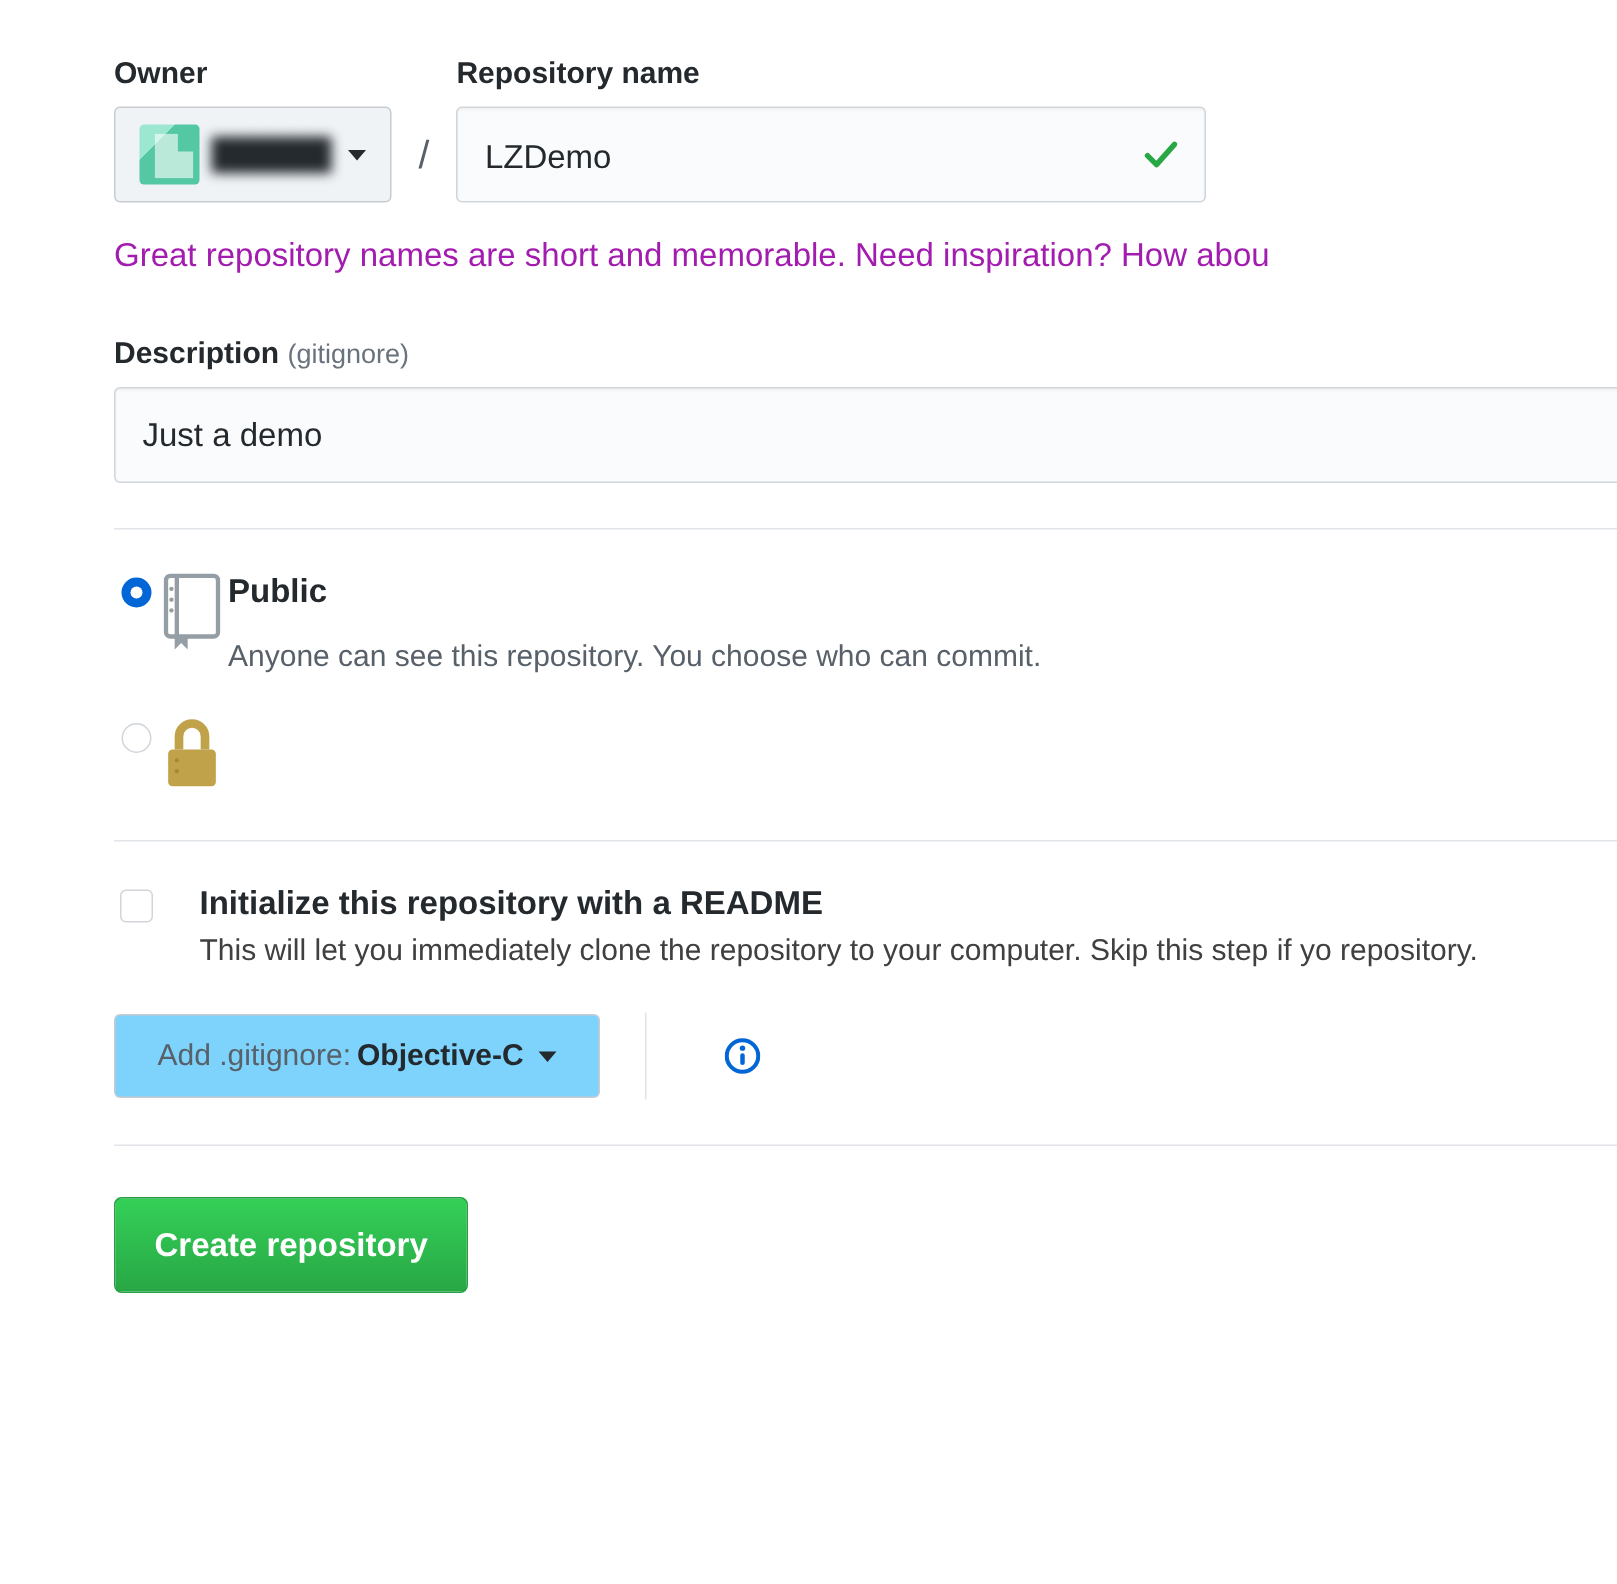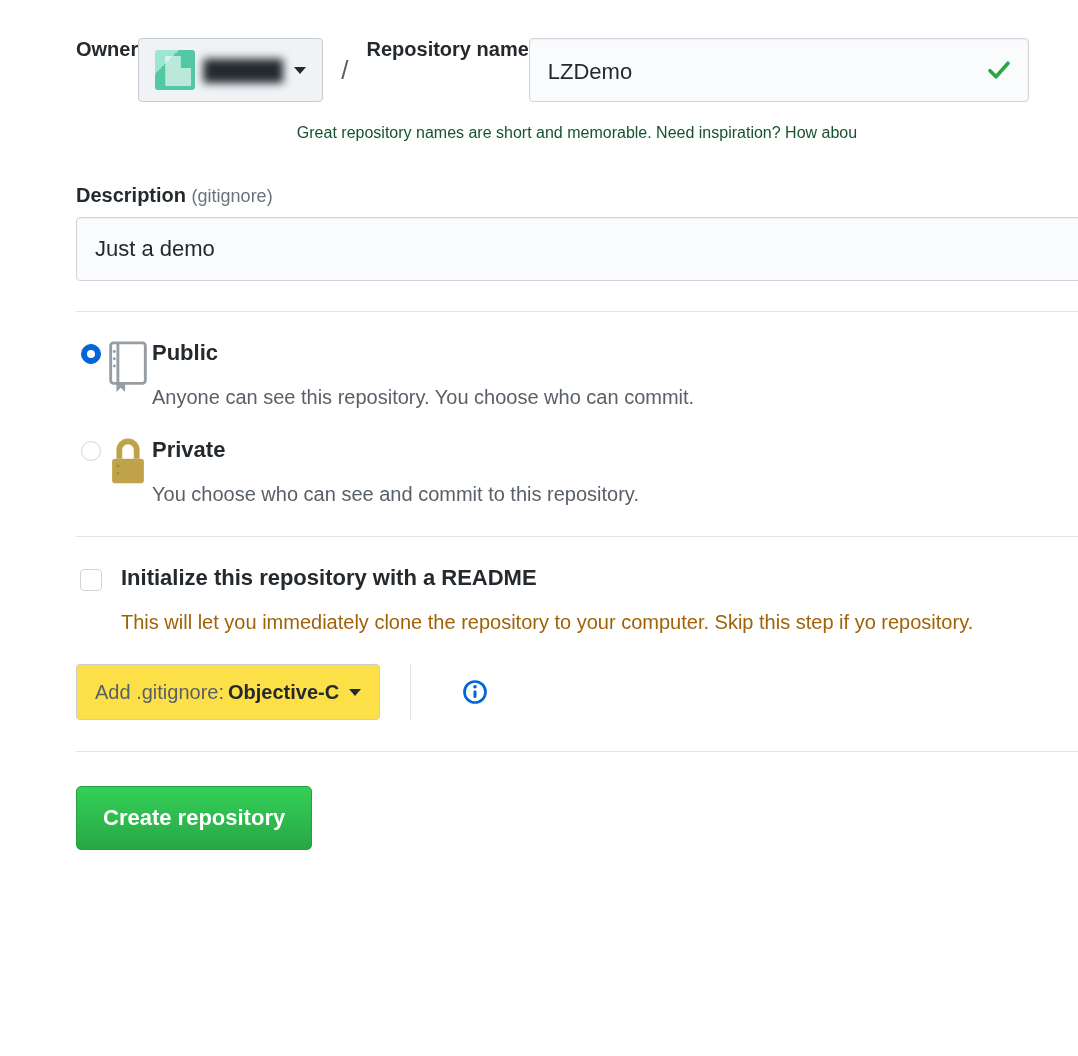--- a/index.html
+++ b/index.html
@@ -7,21 +7,21 @@
     margin: 0;
     padding: 38px 0 0 76px;
     font-family: -apple-system, BlinkMacSystemFont, "Segoe UI", Helvetica, Arial, sans-serif;
     color: #24292e;
     background: #fff;
     font-size: 14px;
     width: 1078px;
     overflow: hidden;
   }
   .row { display: flex; align-items: flex-end; }
-  .field-group { display: flex; flex-direction: row; }
+  .field-group { display: flex; flex-direction: column; }
   .label {
     font-weight: 600;
     font-size: 20px;
     color: #24292e;
     margin-bottom: 10px;
   }
   .owner-btn {
     display: inline-flex;
     align-items: center;
     background: #eff3f6;
@@ -72,25 +72,24 @@
     box-shadow: inset 0 1px 2px rgba(27,31,35,.06);
   }
   .check {
     position: absolute;
     right: 18px;
     top: 50%;
     transform: translateY(-50%);
     width: 24px; height: 24px;
   }
   .hint {
-    font-size: 16px;
-    color: #14532d;
+    font-size: 22px;
+    color: #a21caf;
     margin-top: 22px;
     white-space: nowrap;
-    text-align: center;
   }
   .section-gap { margin-top: 42px; }
   .optional { color:#6a737d; font-weight:400; font-size:18px; }
   .desc-input {
     width: 1020px;
     height: 64px;
     border: 1px solid #d1d5da;
     border-radius: 4px;
     background: #fafbfc;
     font-size: 22px;
@@ -111,36 +110,36 @@
     margin-top:4px; cursor:pointer; background:#fff;
     position:relative; flex-shrink:0;
   }
   .radio:checked { border-color:#0366d6; background:#0366d6; }
   .radio:checked::after{
     content:"";position:absolute;inset:5px;background:#fff;border-radius:50%;
   }
   .vis-icon { width:48px; height:52px; flex-shrink:0; }
   .vis-text .title { font-weight:600; font-size:22px; }
   .vis-text .sub { font-size:20px; color:#586069; margin-top:20px; }
-  .check-row { display:flex; align-items:flex-start; gap:16px; }
+  .check-row { display:flex; align-items:flex-start; gap:28px; }
   .checkbox {
     appearance:none;
     width:22px;height:22px;border:1px solid #d1d5da;border-radius:4px;
     margin-top:4px;cursor:pointer;background:#fff;flex-shrink:0;
   }
   .readme-title { font-weight:600; font-size:22px; }
-  .readme-sub { font-size:20px; color:#a16207; margin-top:16px; line-height:1.5; max-width:990px;}
+  .readme-sub { font-size:20px; color:#404040; margin-top:4px; line-height:1.5; max-width:990px;}
   .selects-row { display:flex; align-items:center; margin-top:10px; }
   .select-btn {
     display:inline-flex; align-items:center;
-    background:#fde047;
+    background:#7dd3fc;
     border:1px solid #c8ccd0;
     border-radius:4px;
     height:56px;
-    padding:0 18px;
+    padding:0 28px;
     font-size:20px;
     cursor:pointer;
   }
   .select-btn .muted { color:#586069; }
   .select-btn .strong { font-weight:600; color:#24292e; margin-left:4px; }
   .vsep { width:1px; height:58px; background:#e1e4e8; margin:0 30px; }
   .info-icon { width:24px;height:24px; margin-left:22px; }
   .primary-btn {
     display:inline-flex;align-items:center;justify-content:center;
     background: linear-gradient(#34d058,#28a745);
@@ -213,24 +212,20 @@
 </div>
 
 <div class="radio-row">
   <input type="radio" name="vis" class="radio" style="">
   <svg class="vis-icon" viewBox="0 0 32 36">
     <rect x="5" y="15" width="22" height="17" rx="2" fill="#c0a24a"></rect>
     <path d="M10 15 V9 a6 6 0 0 1 12 0 V15" fill="none" stroke="#c0a24a" stroke-width="4"></path>
     <circle cx="9" cy="20" r="1" fill="#a8893a"></circle>
     <circle cx="9" cy="25" r="1" fill="#a8893a"></circle>
   </svg>
-  <div class="vis-text">
-    <div class="title">Private</div>
-    <div class="sub">You choose who can see and commit to this repository.</div>
-  </div>
 </div>
 
 <hr class="divider">
 
 
 <div class="check-row">
   <input type="checkbox" class="checkbox" style="">
   <div>
     <div class="readme-title">Initialize this repository with a README</div>
     <div class="readme-sub">This will let you immediately clone the repository to your computer. Skip this step if yo repository.</div>

